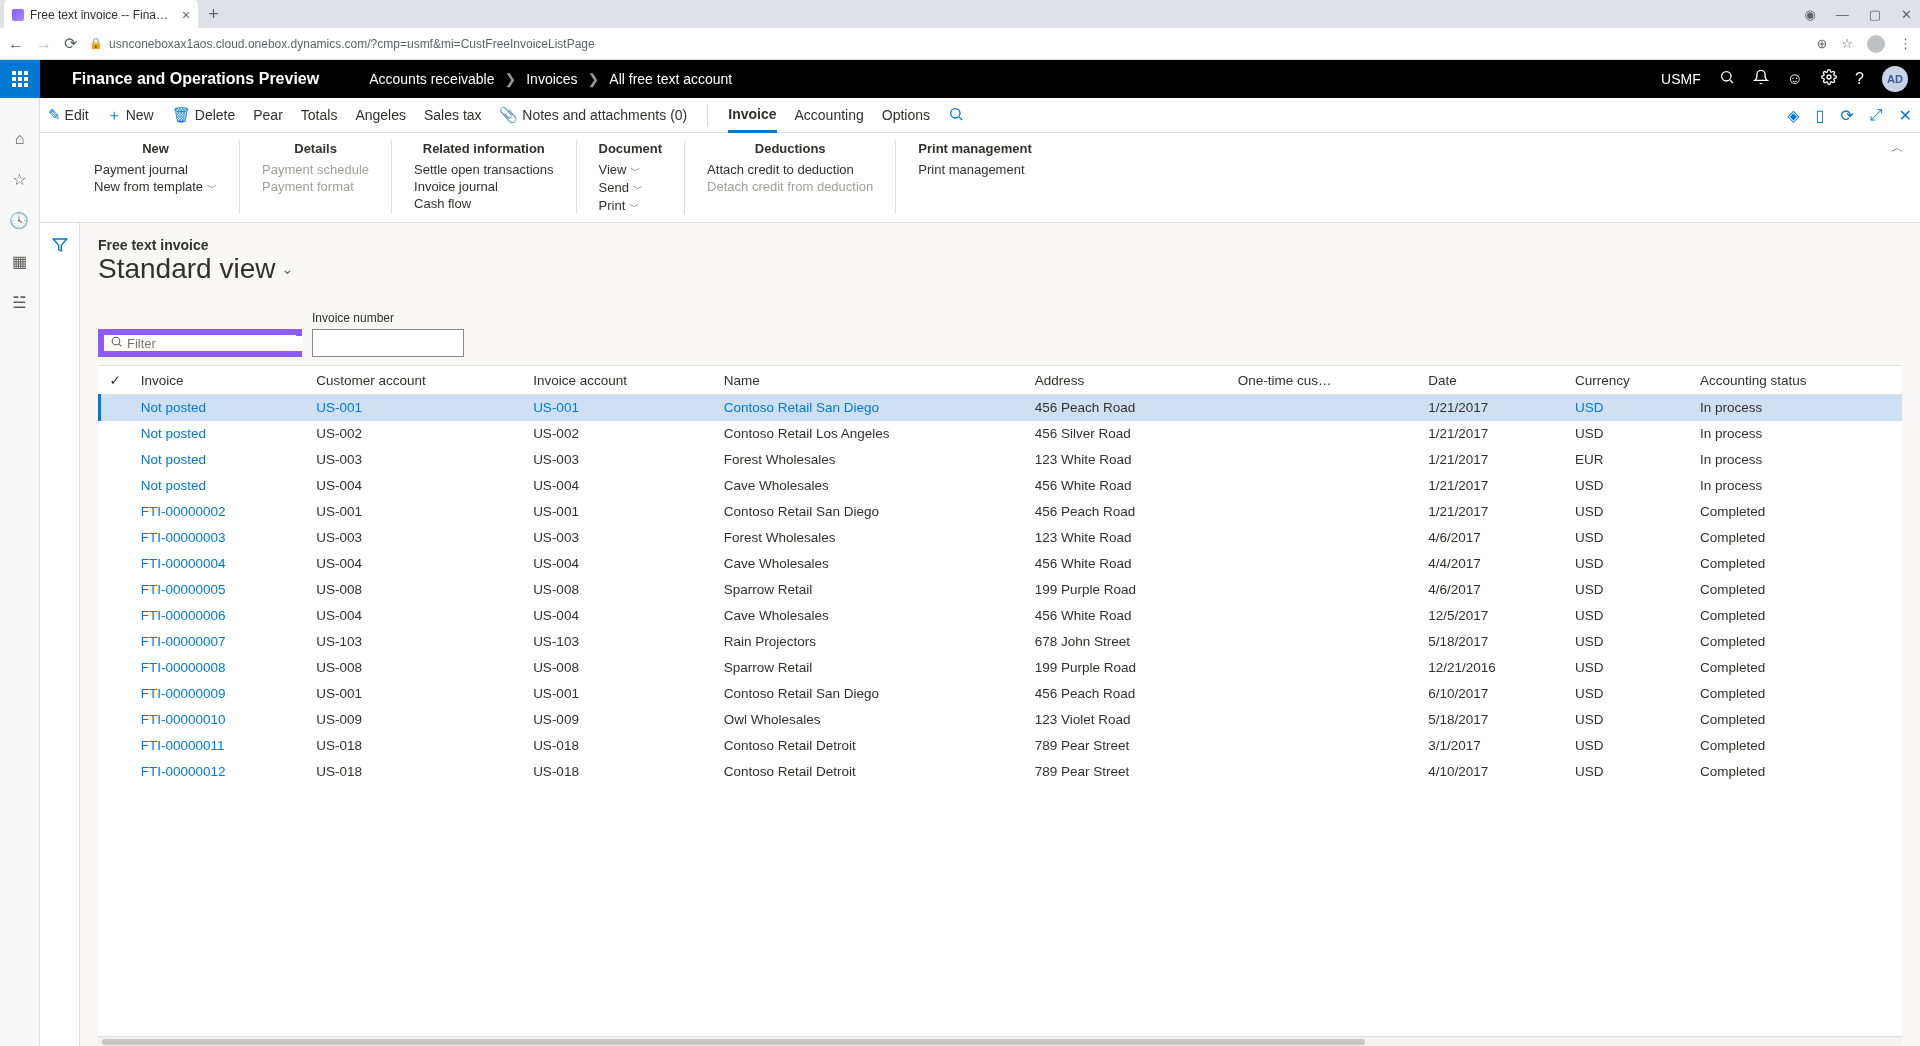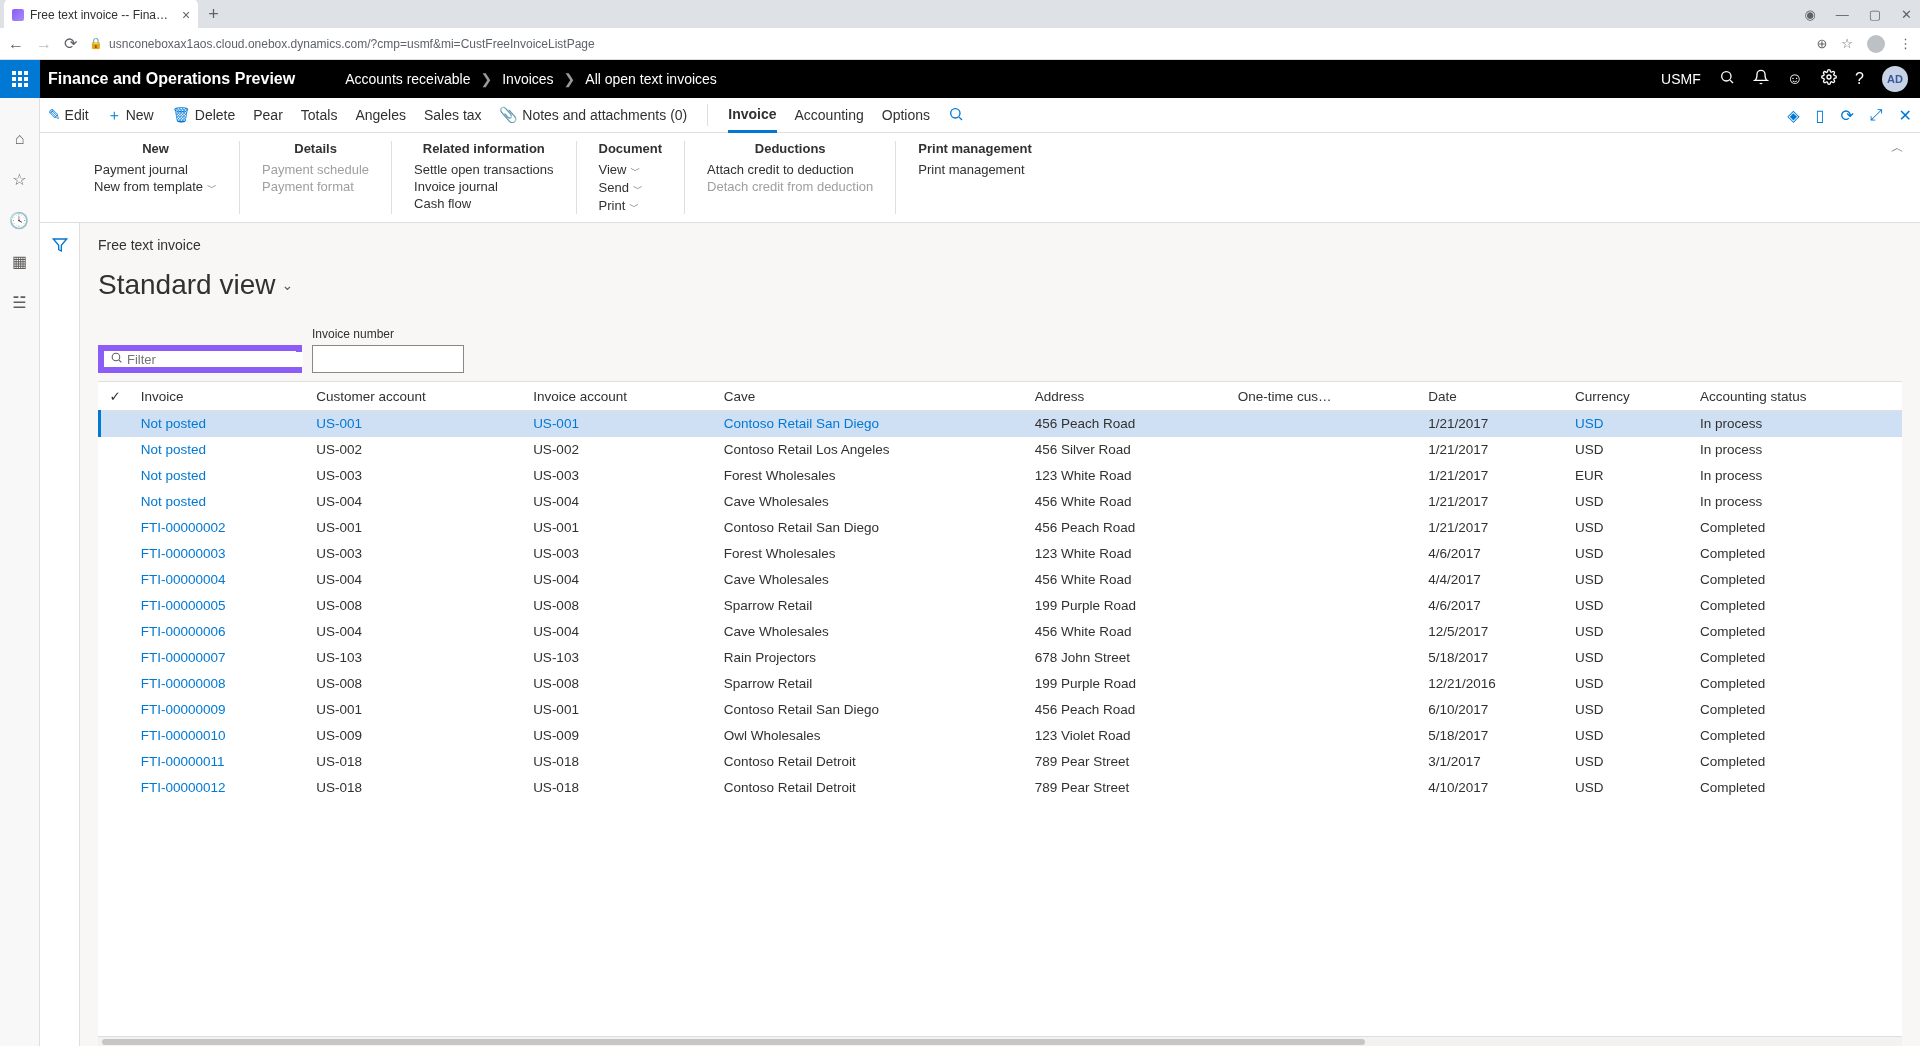--- a/index.html
+++ b/index.html
@@ -19,21 +19,21 @@
 .lock-icon { font-size: 11px; }
 .browser-right { margin-left: auto; display: flex; gap: 14px; align-items: center; color: #5f6368; }
 .browser-right span { cursor: pointer; }
 .avatar-small { width: 18px; height: 18px; border-radius: 50%; background: #bdc1c6; }
 
 
 .app-header { background: #000; color: #fff; height: 38px; display: flex; align-items: center; padding-left: 0; }
 .waffle { width: 40px; height: 38px; background: #0078d4; display: flex; align-items: center; justify-content: center; cursor: pointer; }
 .waffle-grid { display: grid; grid-template-columns: repeat(3,4px); grid-template-rows: repeat(3,4px); gap: 2px; }
 .waffle-grid span { background: #fff; }
-.app-title { font-weight: 600; font-size: 16px; margin-left: 8px; }
+.app-title { font-weight: 600; font-size: 16px; margin-left: 32px; }
 .breadcrumb-nav { display: flex; align-items: center; gap: 10px; margin-left: 50px; font-size: 14px; }
 .breadcrumb-nav span { cursor: pointer; }
 .chev { color: #999; }
 .header-right { margin-left: auto; display: flex; align-items: center; gap: 18px; padding-right: 12px; }
 .header-right .icon { cursor: pointer; font-size: 16px; color: #fff; }
 .company-tag { font-size: 14px; font-weight: 400; }
 .user-av { width: 26px; height: 26px; border-radius: 50%; background: #c7d4e8; color: #3b5998; display: flex; align-items: center; justify-content: center; font-size: 11px; font-weight: 700; }
 
 
 .app-body { display: flex; height: calc(100vh - 98px); }
@@ -62,21 +62,21 @@
 .ribbon-links { display: flex; flex-direction: column; gap: 2px; }
 .ribbon-links span { font-size: 13px; cursor: pointer; white-space: nowrap; }
 .ribbon-links span.disabled { color: #a19f9d; }
 .ribbon-links span .caret { font-size: 10px; margin-left: 4px; color: #605e5c; }
 
 
 .content { flex: 1; display: flex; overflow: hidden; }
 .filter-rail { width: 40px; border-right: 1px solid #e1dfdd; display: flex; justify-content: center; padding-top: 14px; }
 .filter-rail span { color: #0078d4; font-size: 15px; cursor: pointer; }
 .content-main { flex: 1; padding: 14px 18px 0 18px; overflow: hidden; display: flex; flex-direction: column; background: #f8f7f6; }
-.page-name { font-size: 14px; color: #323130; margin-bottom: 16px; }
+.page-name { font-size: 14px; color: #323130; margin-bottom: 0; font-weight: bold; }
 .view-title { font-size: 28px; font-weight: 400; display: flex; align-items: center; gap: 6px; margin-bottom: 26px; cursor: pointer; }
 .view-title .caret { font-size: 14px; color: #605e5c; }
 
 .filters-row { display: flex; gap: 10px; margin-bottom: 8px; align-items: flex-end; }
 .filter-box { border: 6px solid #8b5cf6; height: 28px; width: 204px; display: flex; align-items: center; padding: 0 6px; font-size: 13px; background: #fff; }
 .filter-box .sicon { color: #605e5c; margin-right: 4px; font-size: 13px; }
 .filter-box input { border: none; outline: none; flex: 1; font-size: 13px; }
 .field-group label { font-size: 12px; display: block; margin-bottom: 4px; }
 .field-group input { border: 1px solid #8a8886; height: 28px; width: 152px; padding: 0 6px; font-size: 13px; }
 
@@ -142,21 +142,21 @@
         <span></span>
         <span></span>
     </div>
   </div>
   <div class="app-title">Finance and Operations Preview</div>
   <div class="breadcrumb-nav">
     <span>Accounts receivable</span>
     <span class="chev">❯</span>
     <span>Invoices</span>
     <span class="chev">❯</span>
-    <span>All open text invoices</span>
+    <span>All free text account</span>
   </div>
   <div class="header-right">
     <span class="company-tag">USMF</span>
     <span class="icon">
       <svg class="svg-icon" viewBox="0 0 24 24" fill="none" stroke="currentColor" stroke-width="2">
           <circle cx="11" cy="11" r="7"></circle>
           <line x1="21" y1="21" x2="16.65" y2="16.65"></line>
         </svg>
     </span>
     <span class="icon">
@@ -321,21 +321,21 @@
         </div>
 
         <div class="table-wrap">
           <table>
             <thead>
               <tr id="thead-row">
                 <th class="check-col">✓</th>
               <th>Invoice</th>
                   <th>Customer account</th>
                   <th>Invoice account</th>
-                  <th>Cave</th>
+                  <th>Name</th>
                   <th>Address</th>
                   <th>One-time cus…</th>
                   <th>Date</th>
                   <th>Currency</th>
                   <th>Accounting status</th>
                 </tr>
             </thead>
             <tbody id="tbody">
                 <tr class="selected">
                   <td></td>

